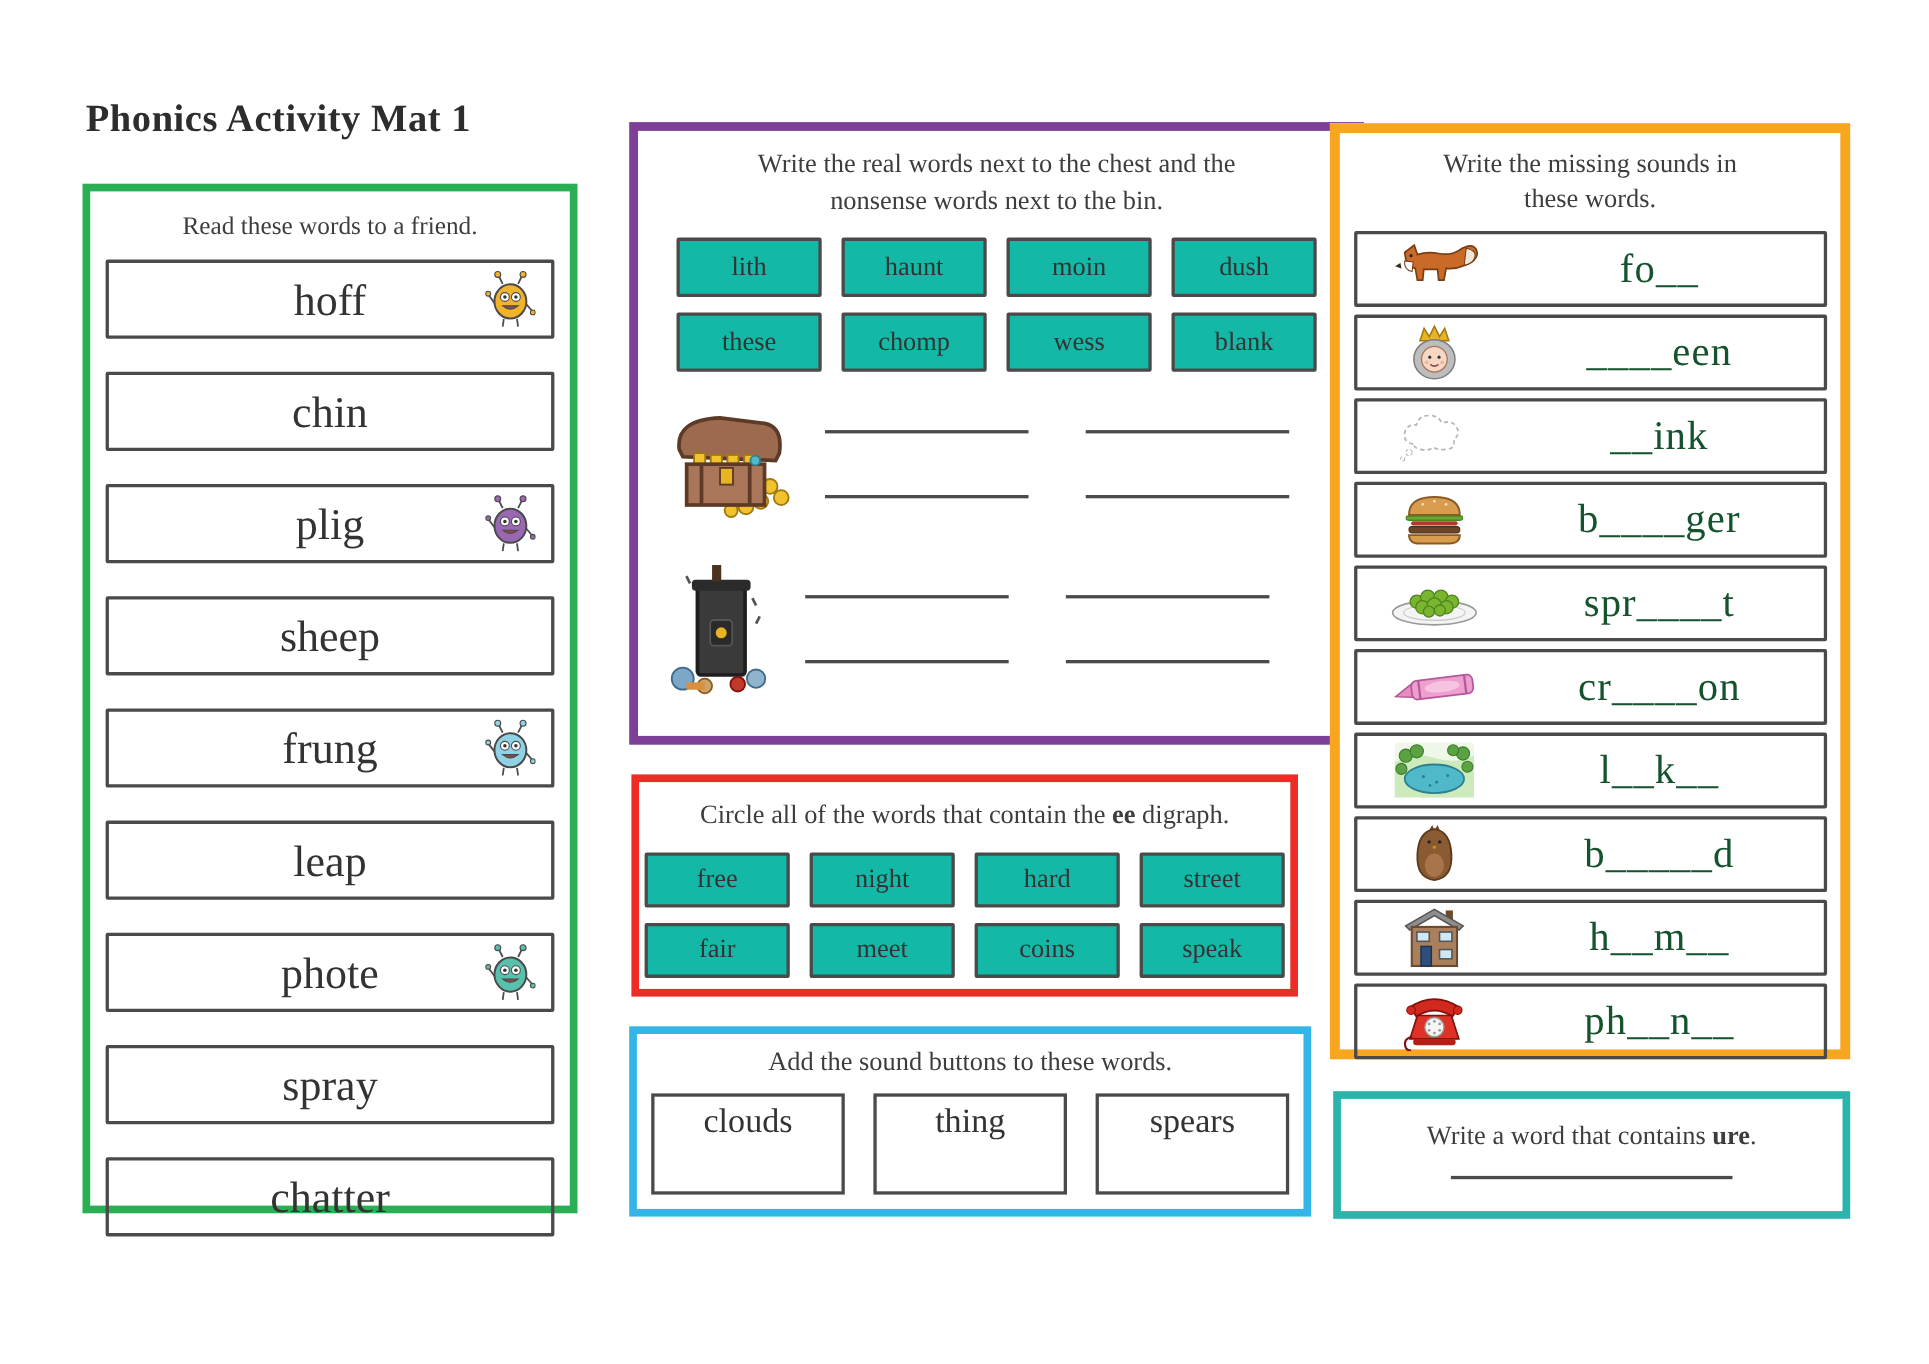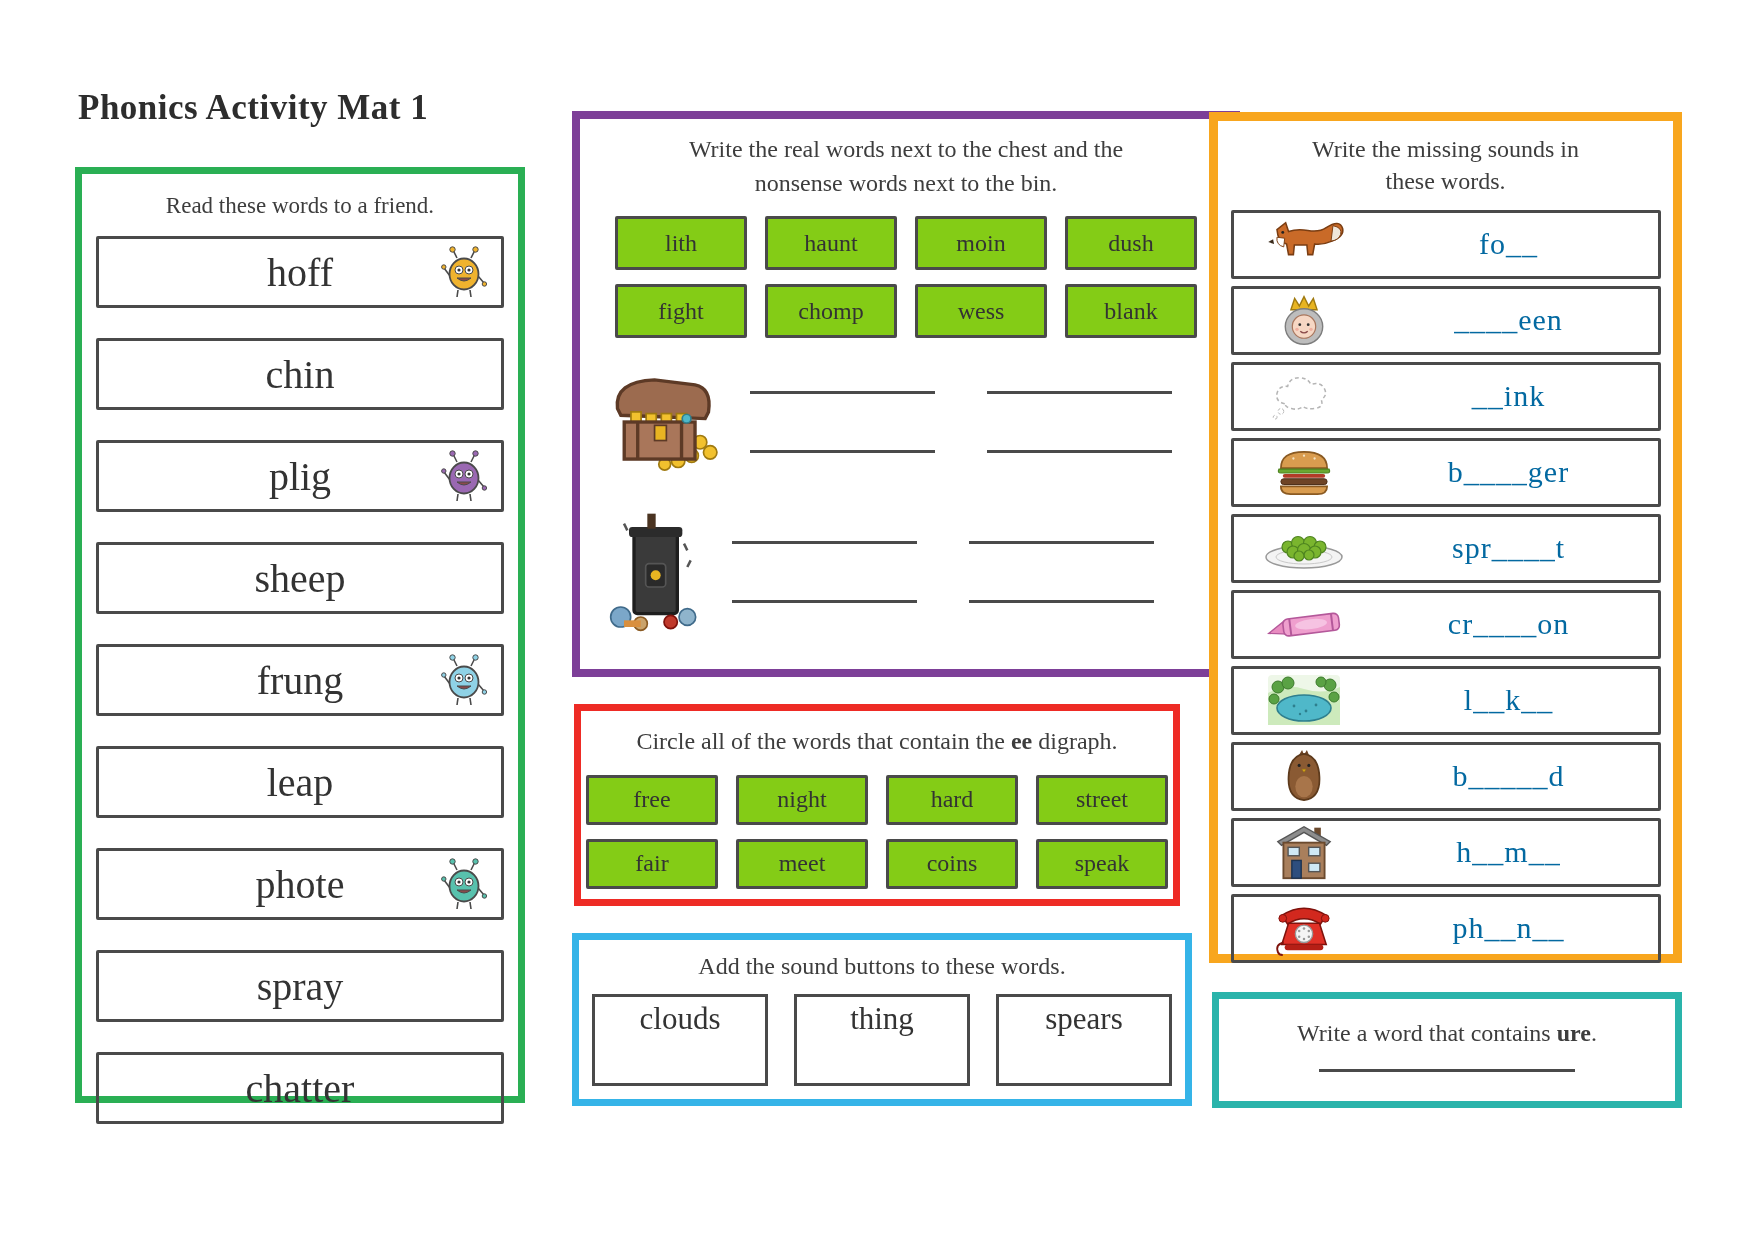--- a/index.html
+++ b/index.html
@@ -15,35 +15,35 @@
   .panel-teal{left:1212px;top:992px;width:470px;height:116px;border:7px solid #2ab4ab;}
   .instr{text-align:center;font-size:23px;line-height:1.4;color:#3d3d3d;}
   .g-instr{margin-top:16px;}
   .cards{margin-top:14px;display:flex;flex-direction:column;gap:30px;align-items:center;}
   .wordcard{position:relative;width:402px;height:66px;border:3px solid #4a4a4a;border-radius:2px;
             display:flex;align-items:center;justify-content:center;font-size:40px;color:#333;}
   .wordcard .monster{position:absolute;right:14px;top:50%;transform:translateY(-50%);line-height:0;}
   .p-instr{margin-top:14px;font-size:24px;}
   .minigrid{display:grid;grid-template-columns:repeat(4,132px);gap:14px 18px;justify-content:center;margin-top:16px;}
   .minicard{height:48px;border:3px solid #4a4a4a;border-radius:2px;display:flex;align-items:center;
-            justify-content:center;font-size:24px;color:#333;background:#84cc16;}
+            justify-content:center;font-size:24px;color:#333;background:#14b8a6;}
   .minicard.short{height:44px;}
   .sortrow{display:flex;align-items:center;margin-top:30px;padding-left:24px;}
   .sortrow.bin{margin-top:34px;}
   .sortrow .bigicon{line-height:0;flex:0 0 auto;}
   .linegrid{display:grid;grid-template-columns:185px 185px;gap:56px 52px;margin-left:28px;}
   .ansline{height:0;border-bottom:3px solid #4a4a4a;}
   .sb-boxes{display:flex;justify-content:center;gap:26px;margin-top:10px;}
   .sb-box{width:176px;height:92px;border:3px solid #4a4a4a;display:flex;justify-content:center;
           align-items:flex-start;font-size:31px;color:#333;padding-top:4px;box-sizing:border-box;}
   .ms-instr{margin-top:12px;font-size:24px;line-height:1.35;}
   .ms-rows{margin-top:12px;display:flex;flex-direction:column;gap:7px;align-items:center;}
   .ms-row{width:424px;height:63px;border:3px solid #4a4a4a;border-radius:2px;display:flex;align-items:center;}
   .ms-ico{width:140px;display:flex;justify-content:center;line-height:0;}
-  .ms-ans{flex:1;text-align:center;font-size:30px;color:#0369a1;padding-right:14px;letter-spacing:1px;}
+  .ms-ans{flex:1;text-align:center;font-size:37px;color:#14532d;padding-right:14px;letter-spacing:1px;}
   .t-instr{margin-top:18px;font-size:24px;}
   .t-line{width:256px;margin:18px auto 0;border-bottom:3px solid #4a4a4a;}
   .bold{font-weight:bold;}
   .hidden-defs{position:absolute;width:0;height:0;overflow:hidden;}
 </style>
 </head>
 <body>
 
 <svg class="hidden-defs" aria-hidden="true">
   <defs>
@@ -267,21 +267,21 @@
   <div class="panel panel-purple" style="border-color: rgb(125, 63, 152);">
     <div class="instr p-instr">
       <div>Write the real words next to the chest and the</div>
       <div>nonsense words next to the bin.</div>
     </div>
     <div class="minigrid">
       <div class="minicard">lith</div>
       <div class="minicard">haunt</div>
       <div class="minicard">moin</div>
       <div class="minicard">dush</div>
-      <div class="minicard">fight</div>
+      <div class="minicard">these</div>
       <div class="minicard">chomp</div>
       <div class="minicard">wess</div>
       <div class="minicard">blank</div>
     </div>
     <div class="sortrow">
       <span class="bigicon"><svg width="118" height="108">
             <use href="#sym-chest"></use>
           </svg></span>
       <div class="linegrid">
         <div class="ansline"></div>

